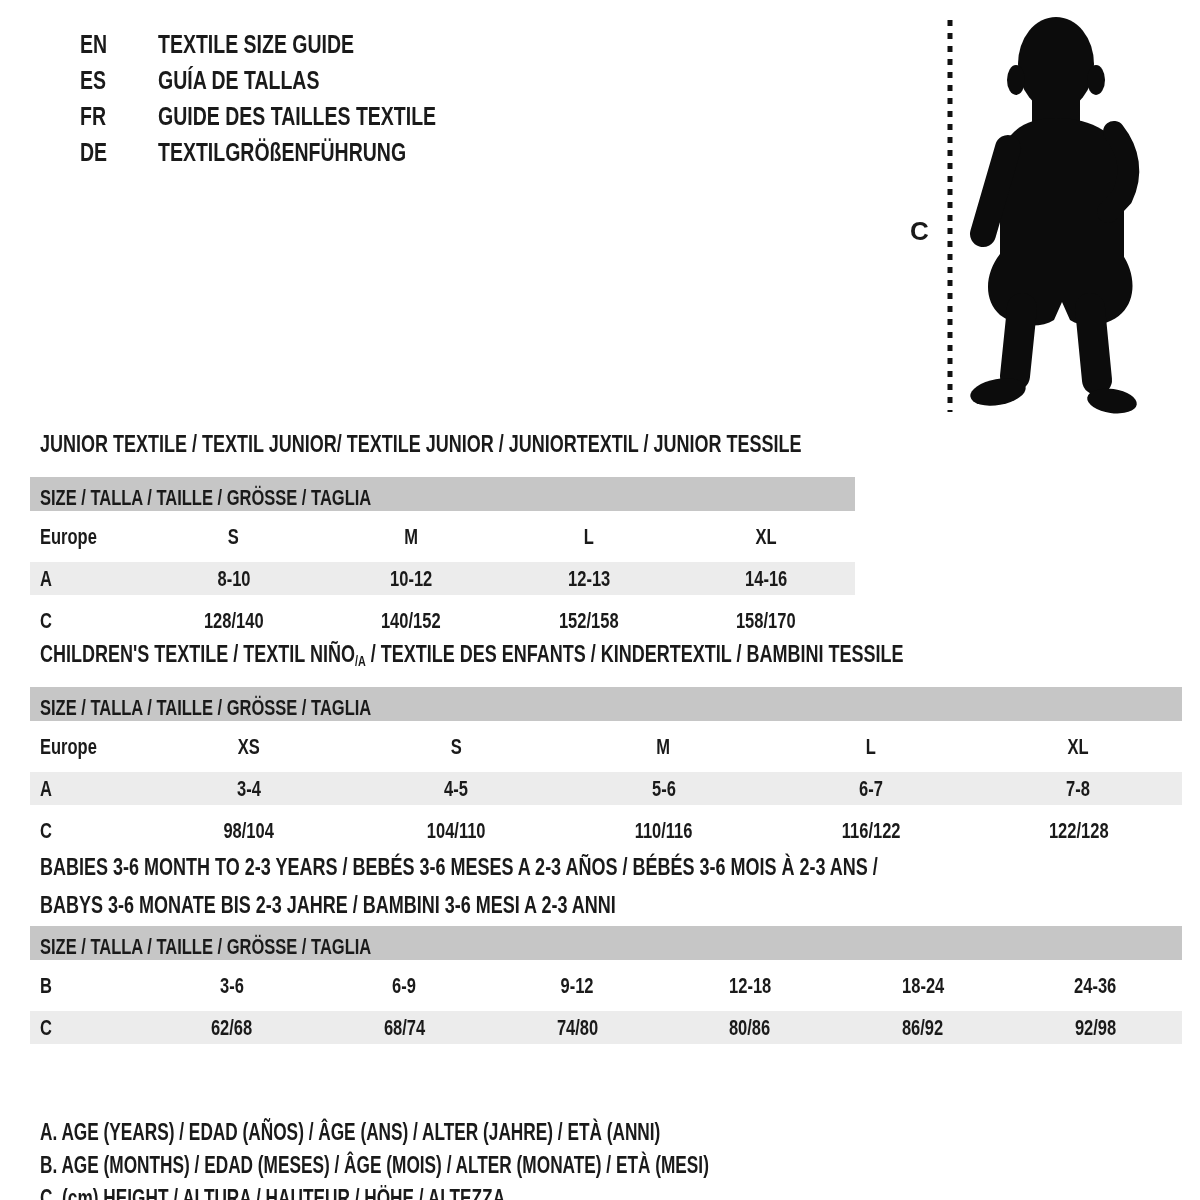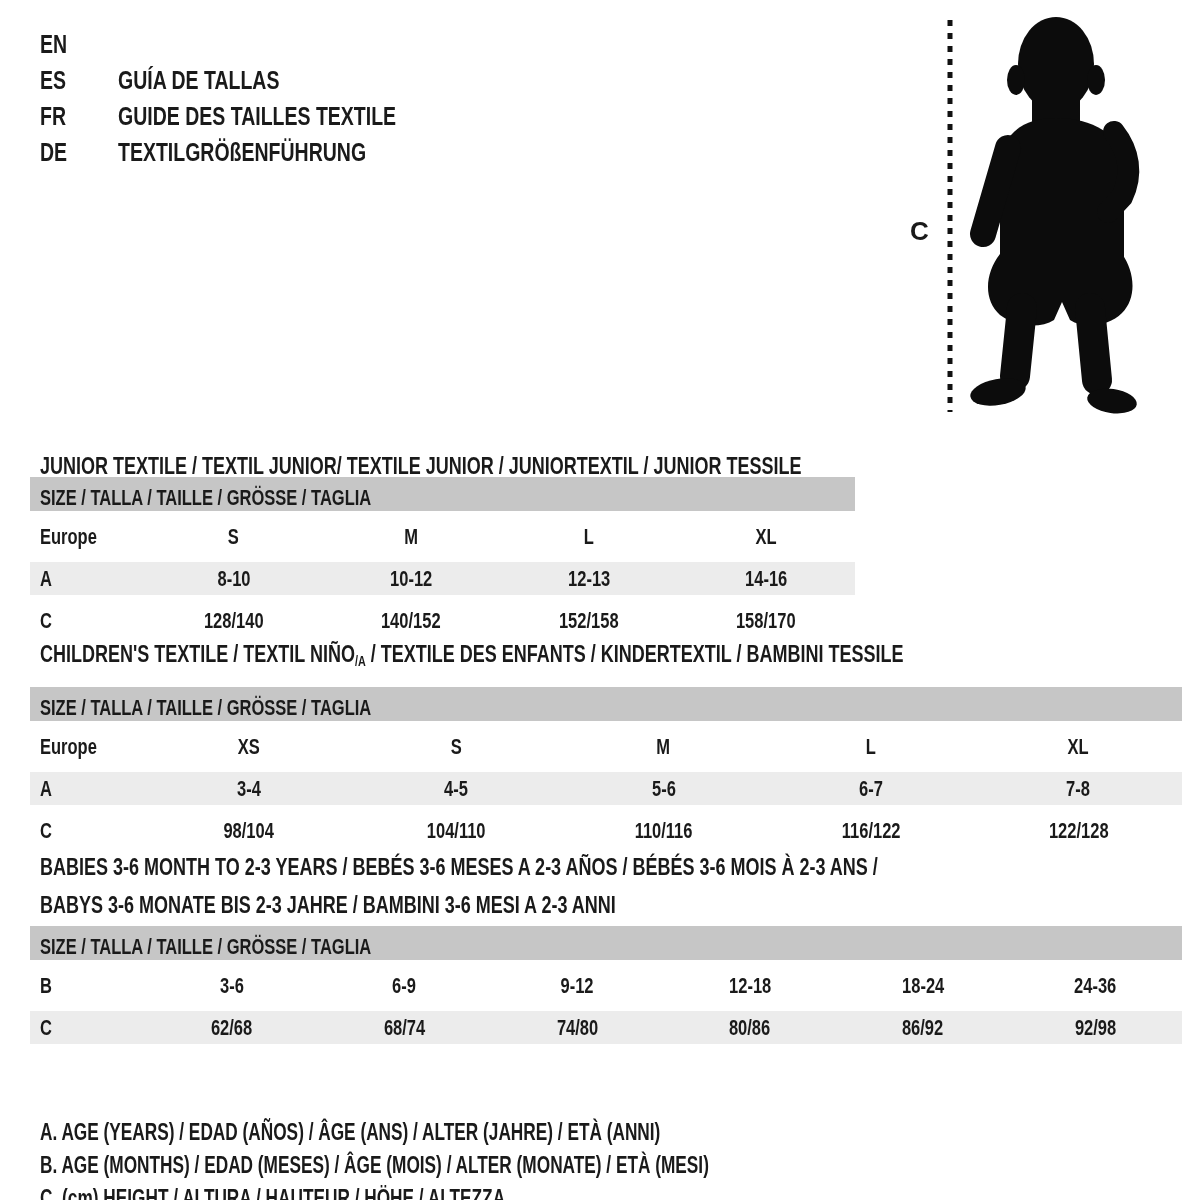--- a/index.html
+++ b/index.html
@@ -14,21 +14,21 @@
     -webkit-font-smoothing:antialiased;
   }
   .abs { position:absolute; }
 
   
   .cond  { display:inline-block; transform:scaleX(0.75); transform-origin:0 50%; white-space:nowrap; }
   .condC { display:inline-block; transform:scaleX(0.75); transform-origin:50% 50%; white-space:nowrap; }
 
   
   .lang-block { left:40px; top:26px; }
-  .lang-row   { display:flex; align-items:center; height:36px; font-size:26px; }
+  .lang-row   { display:flex; align-items:center; height:36px; font-size:26px;margin-left:40px; }
   .lang-code  { flex:0 0 78px; }
 
   
   .section-title { font-size:24px; line-height:26px; }
   .babies-title .line { line-height:38px; }
   .sub { font-size:0.6em; vertical-align:-0.30em; }
 
   
   .size-table { left:30px; }
   .thead {
@@ -48,20 +48,21 @@
   
   .legend { left:40px; top:1072px;margin-top:44px; }
   .legend .legend-line { line-height:33px; font-size:23px; }
 </style>
 </head>
 <body>
 
 <div class="abs lang-block">
   <div class="lang-row">
     <span class="lang-code"><span class="cond">EN</span></span>
+    <span><span class="cond">TEXTILE SIZE GUIDE</span></span>
   </div>
   <div class="lang-row">
     <span class="lang-code"><span class="cond">ES</span></span>
     <span><span class="cond">GUÍA DE TALLAS</span></span>
   </div>
   <div class="lang-row">
     <span class="lang-code"><span class="cond">FR</span></span>
     <span><span class="cond">GUIDE DES TAILLES TEXTILE</span></span>
   </div>
   <div class="lang-row">
@@ -90,21 +91,21 @@
     <path d="M30,240 C15,259 13,286 30,301 C46,313 70,315 84,306 L92,288 L100,306 C114,315 138,313 152,299 C167,284 165,258 152,240 Z"></path>
 
     <line x1="52" y1="294" x2="45" y2="362" stroke="#0c0c0c" stroke-width="30" stroke-linecap="round"></line>
     <line x1="120" y1="294" x2="127" y2="366" stroke="#0c0c0c" stroke-width="30" stroke-linecap="round"></line>
 
     <ellipse cx="28" cy="378" rx="28" ry="13" transform="rotate(-10 28 378)"></ellipse>
     <ellipse cx="142" cy="387" rx="25" ry="12" transform="rotate(8 142 387)"></ellipse>
   </g>
 </svg>
 
-<div class="abs section-title" style="left:40px; top:431px;margin-top:22px;">
+<div class="abs section-title" style="left:40px; top:431px;">
   <span class="cond">JUNIOR TEXTILE / TEXTIL JUNIOR/ TEXTILE JUNIOR / JUNIORTEXTIL / JUNIOR TESSILE</span>
 </div>
 <div class="abs size-table" style="top:477px; width:825px;">
   <div class="thead">
     <span class="cond">SIZE / TALLA / TAILLE / GRÖSSE / TAGLIA</span>
   </div>
   <div class="trow">
     <div class="tlabel"><span class="cond">Europe</span></div>
     <div class="tcell"><span class="condC">S</span></div>
     <div class="tcell"><span class="condC">M</span></div>

